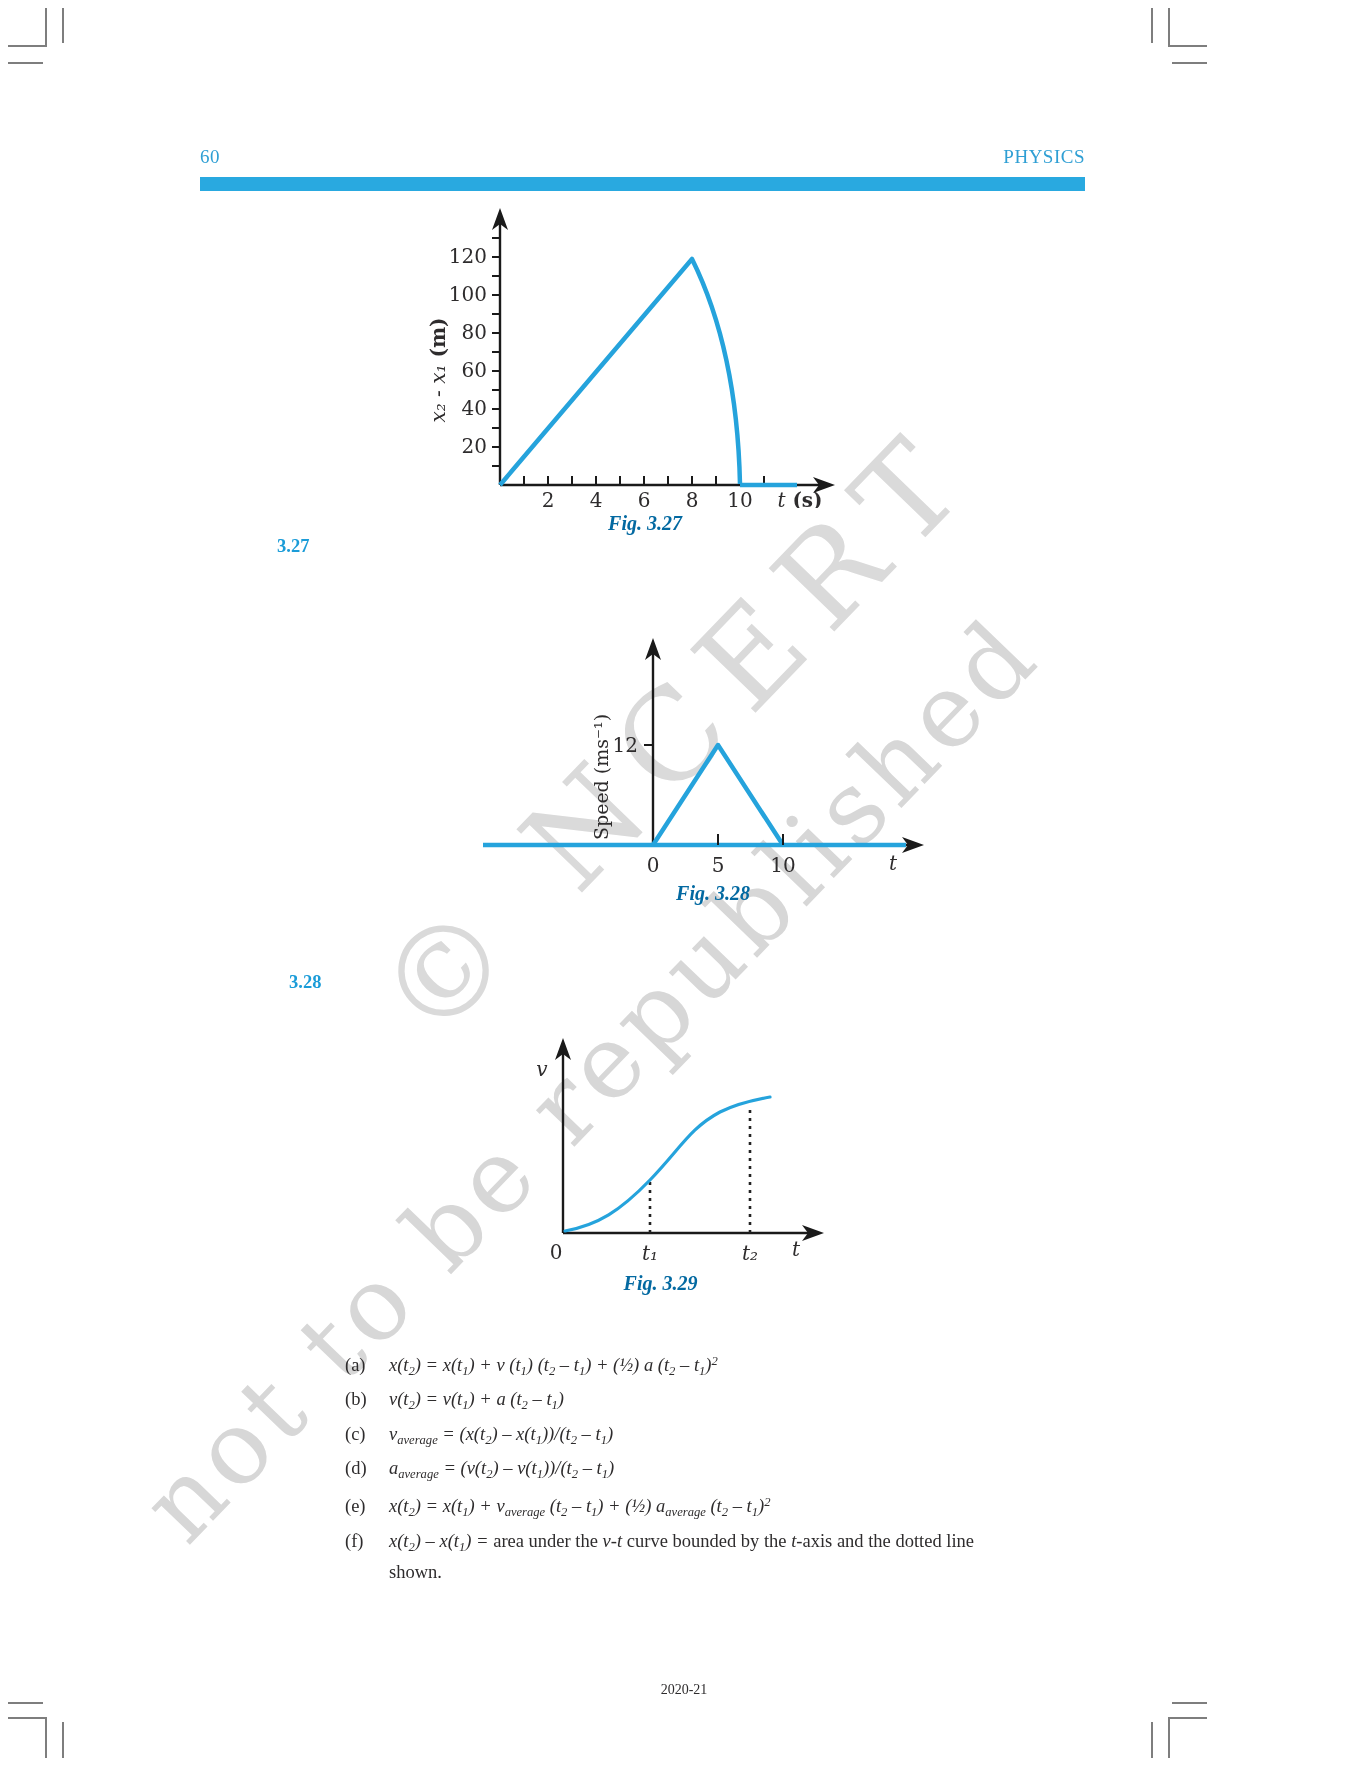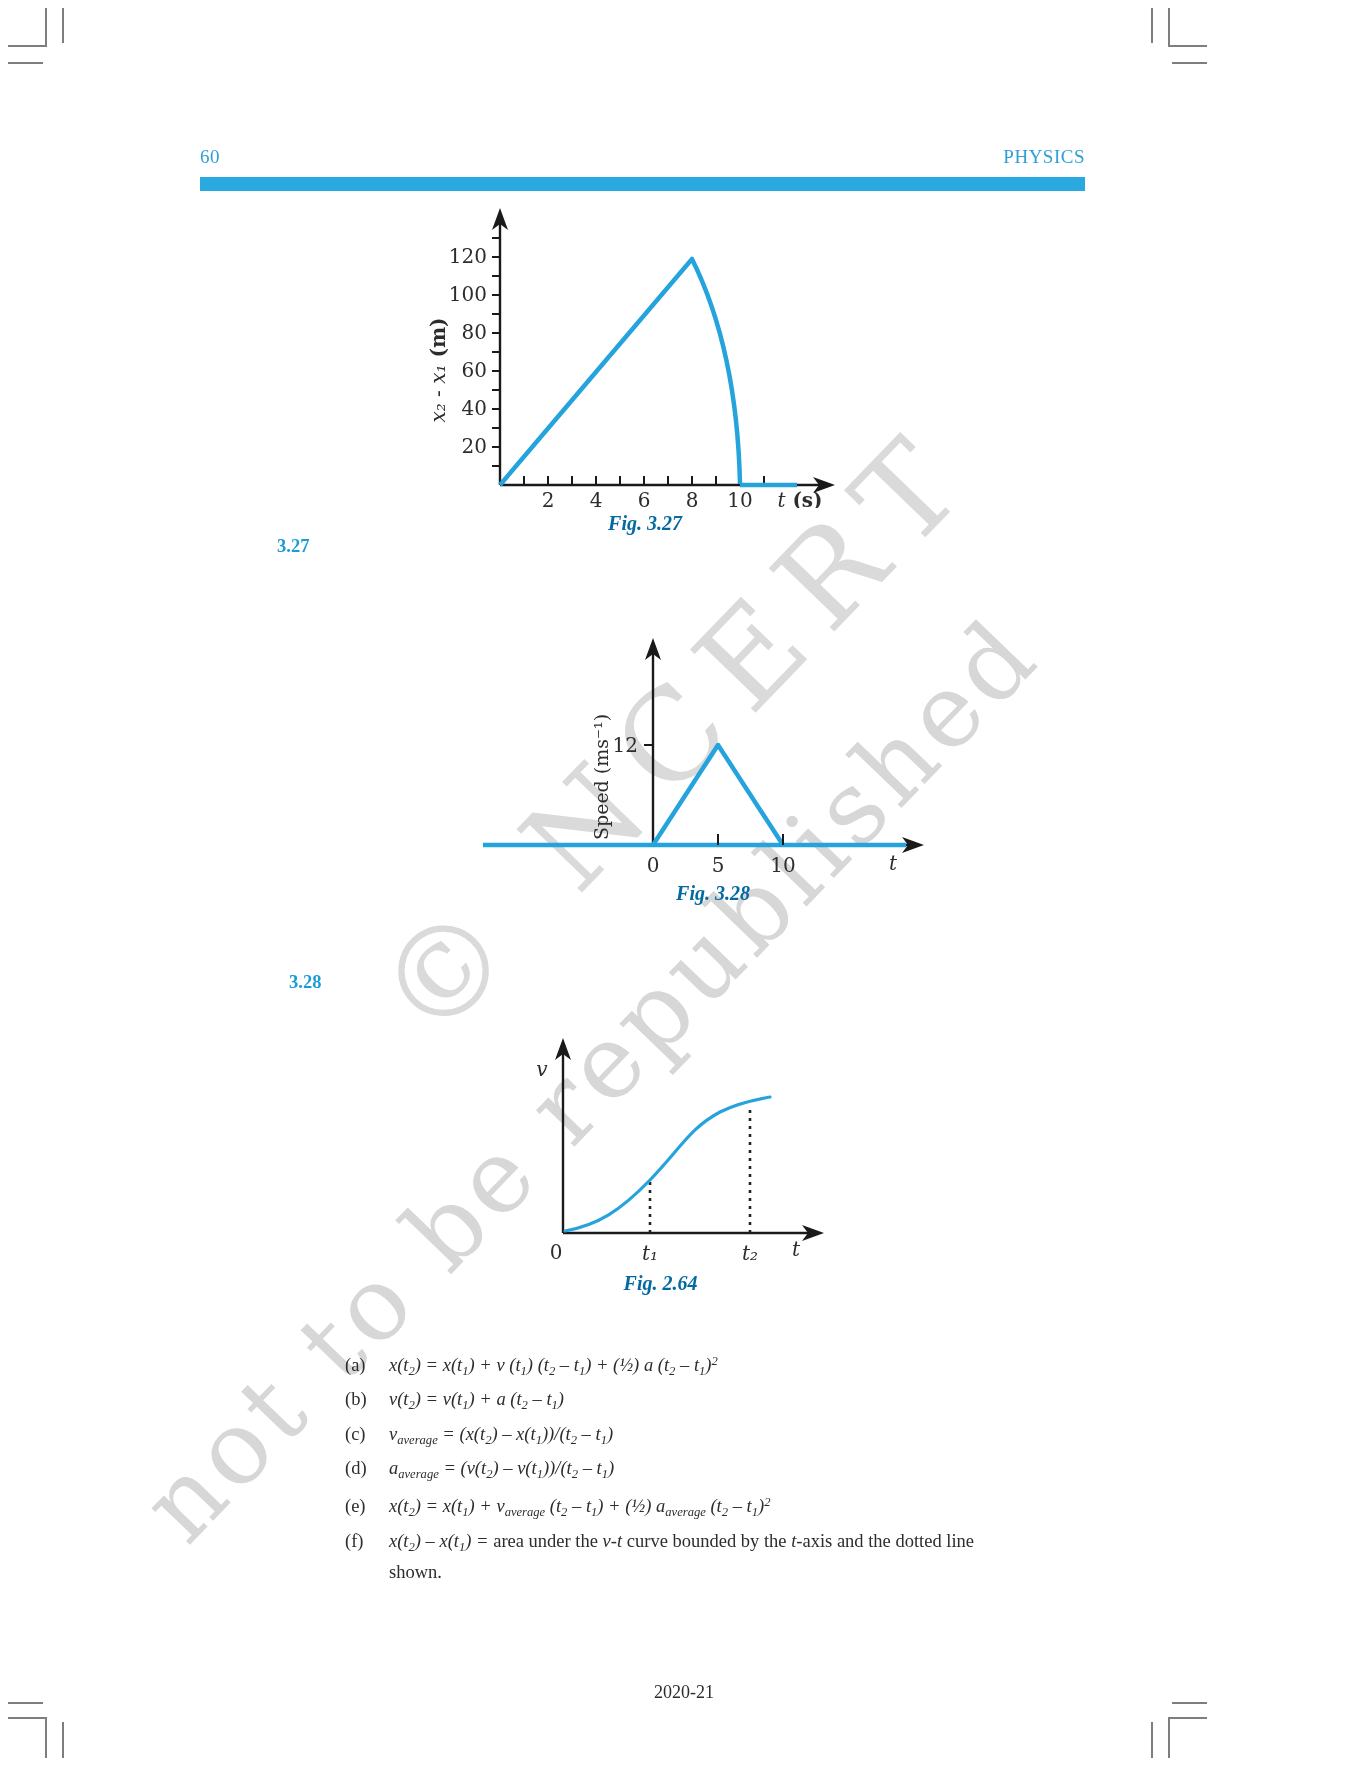--- a/index.html
+++ b/index.html
@@ -19,21 +19,21 @@
   .qtext{position:absolute;left:345px;width:676px;font-size:18.5px;line-height:24.5px;text-align:justify;z-index:1;}
   .plainline{position:absolute;left:345px;width:700px;font-size:18.5px;line-height:24.5px;z-index:1;}
   .caption{position:absolute;text-align:center;font-size:20px;font-weight:bold;font-style:italic;color:#0369a1;z-index:1;}
   .opts{position:absolute;left:345px;top:1348px;width:680px;font-size:18.5px;z-index:1;}
   .opt-row{display:flex;align-items:baseline;line-height:26px;margin-bottom:3px;}
   .opt-label{flex:0 0 44px;}
   .opt-text{flex:1 1 auto;}
   .formula{font-style:italic;}
   sub{font-size:0.68em;vertical-align:-0.28em;font-style:italic;}
   sup{font-size:0.68em;vertical-align:0.45em;}
-  .footer{position:absolute;left:0;top:1682px;width:1368px;text-align:center;font-size:18px;z-index:1;}
+  .footer{position:absolute;left:0;top:1682px;width:1368px;text-align:center;font-size:14px;z-index:1;}
   
   .fig{position:absolute;z-index:1;}
   svg text{font-family:"DejaVu Serif",serif;fill:#2e2c2d;}
   .axis{stroke:#1a1a1a;stroke-width:2.4;fill:none;}
   .tick{stroke:#1a1a1a;stroke-width:2;fill:none;}
   .curve{stroke:#25a3dc;stroke-width:4.5;fill:none;stroke-linejoin:round;stroke-linecap:butt;}
   .curve-thin{stroke:#25a3dc;stroke-width:3.2;fill:none;stroke-linecap:round;}
   .dotted{stroke:#222;stroke-width:2.6;fill:none;stroke-dasharray:3 5;}
   .arrow{fill:#1a1a1a;stroke:none;}
 </style>
@@ -158,21 +158,21 @@
     <path class="arrow" d="M346,215 L324,207 L330,215 L324,223 Z"></path>
     <text x="64" y="58" font-size="20" font-style="italic" text-anchor="middle">v</text>
     <line class="dotted" x1="172" y1="215" x2="172" y2="164"></line>
     <line class="dotted" x1="272" y1="215" x2="272" y2="88"></line>
     <path class="curve-thin" d="M87,213 C120,207 142,193 172,162 C202,131 212,110 242,94 C258,86 275,82 292,79"></path>
     <text x="78" y="241" font-size="20" text-anchor="middle">0</text>
     <text x="172" y="242" font-size="20" font-style="italic" text-anchor="middle">t₁</text>
     <text x="272" y="242" font-size="20" font-style="italic" text-anchor="middle">t₂</text>
     <text x="318" y="238" font-size="20" font-style="italic" text-anchor="middle">t</text>
   </svg>
-  <div class="caption" style="left:478px;top:1272px;width:365px;">Fig. 2.64</div>
+  <div class="caption" style="left:478px;top:1272px;width:365px;">Fig. 3.29</div>
 
 
   <div class="opts">
     <div class="opt-row">
       <span class="opt-label">(a)</span>
       <span class="opt-text"><span class="formula">x(t<sub>2</sub>) = x(t<sub>1</sub>) + v (t<sub>1</sub>) (t<sub>2</sub> – t<sub>1</sub>) + (½) a (t<sub>2</sub> – t<sub>1</sub>)<sup>2</sup></span></span>
     </div>
     <div class="opt-row">
       <span class="opt-label">(b)</span>
       <span class="opt-text"><span class="formula">v(t<sub>2</sub>) = v(t<sub>1</sub>) + a (t<sub>2</sub> – t<sub>1</sub>)</span></span>

